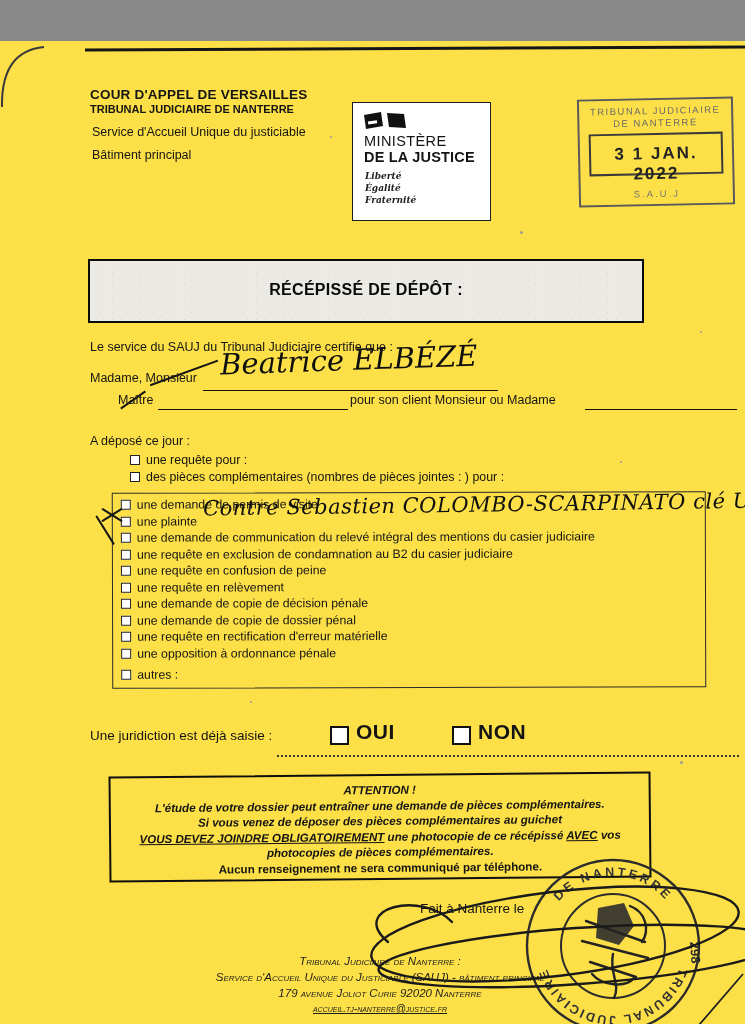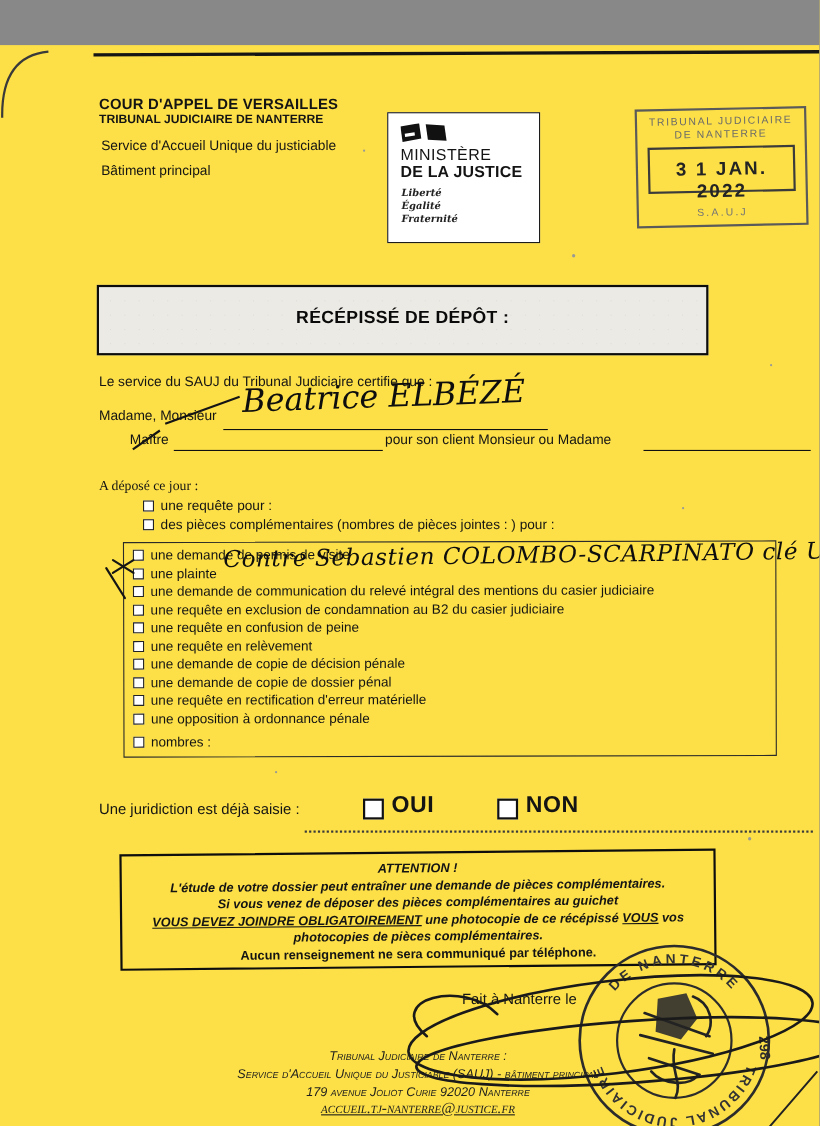--- a/index.html
+++ b/index.html
@@ -49,21 +49,21 @@
   .bigl{position:absolute;font-size:21px;font-weight:bold;letter-spacing:.5px;}
 
   .dots{left:277px;top:702px;width:462px;border-bottom:2.5px dotted #3a3a3a;height:12px;}
 
   .attn{left:109px;top:733px;width:542px;height:106px;border:2.3px solid #0e0e0e;transform:rotate(-0.55deg);
         text-align:center;font-weight:bold;font-style:italic;font-size:11.6px;line-height:15.6px;padding-top:6px;box-sizing:border-box;}
   .attn .up{font-style:normal;}
 
   .footer{left:140px;top:912px;width:480px;text-align:center;color:#1d1d1d;}
   .f-sc{font-style:italic;font-variant:small-caps;font-size:11.5px;line-height:16px;}
-  .f-em{font-style:italic;font-variant:small-caps;font-size:14px;text-decoration:underline;line-height:15px;font-family:Liberation Serif, serif;}
+  .f-em{font-style:italic;font-variant:small-caps;font-size:10px;text-decoration:underline;line-height:15px;}
   .f-ph{font-style:italic;font-size:13px;line-height:17px;}
 
   .speck{position:absolute;background:#9a9a96;border-radius:50%;}
 </style>
 </head>
 <body>
 
 <div class="page">
 
   <div class="line" style="left:85px;top:6px;width:660px;height:2.5px;transform:rotate(-0.25deg);"></div>
@@ -108,60 +108,60 @@
   <div class="ul" style="left:203px;top:331px;width:295px;height:18px;"></div>
   <div class="abs hand" style="left:220px;top:302px;font-size:29px;transform:rotate(-2deg);">Beatrice ELBÉZÉ</div>
   <div class="line" style="left:148px;top:331px;width:72px;height:1.8px;transform:rotate(-20deg);"></div>
 
   <div class="abs body-text" style="left:118px;top:352px;">Maître</div>
   <div class="line" style="left:118px;top:358px;width:30px;height:1.8px;transform:rotate(-35deg);"></div>
   <div class="ul" style="left:158px;top:352px;width:190px;height:16px;"></div>
   <div class="abs body-text" style="left:350px;top:352px;">pour son client Monsieur ou Madame</div>
   <div class="ul" style="left:585px;top:352px;width:152px;height:16px;"></div>
 
-  <div class="abs body-text" style="left:90px;top:393px;font-family:Liberation Serif, serif;">A déposé ce jour :</div>
+  <div class="abs body-text" style="left:90px;top:393px;">A déposé ce jour :</div>
   <div class="cbrow" style="left:130px;top:412px;">
     <span class="cb"></span><span>une requête pour :</span>
   </div>
   <div class="cbrow" style="left:130px;top:429px;">
     <span class="cb"></span><span>des pièces complémentaires (nombres de pièces jointes :    ) pour  :</span>
   </div>
 
   <div class="abs listbox">
     <div class="li" style="top:4px;"><span class="cb"></span><span>une demande de permis de visite</span></div>
     <div class="li" style="top:20.5px;"><span class="cb"></span><span>une plainte</span></div>
     <div class="li" style="top:37px;"><span class="cb"></span><span>une demande de communication du relevé intégral des mentions du casier judiciaire</span></div>
     <div class="li" style="top:53.5px;"><span class="cb"></span><span>une requête en exclusion de condamnation au B2 du casier judiciaire</span></div>
     <div class="li" style="top:70px;"><span class="cb"></span><span>une requête en confusion de peine</span></div>
     <div class="li" style="top:86.5px;"><span class="cb"></span><span>une requête en relèvement</span></div>
     <div class="li" style="top:103px;"><span class="cb"></span><span>une demande de copie de décision pénale</span></div>
     <div class="li" style="top:119.5px;"><span class="cb"></span><span>une demande de copie de dossier pénal</span></div>
     <div class="li" style="top:136px;"><span class="cb"></span><span>une requête en rectification d'erreur matérielle</span></div>
     <div class="li" style="top:152.5px;"><span class="cb"></span><span>une opposition à ordonnance pénale</span></div>
-    <div class="li" style="top:174px;"><span class="cb"></span><span>nombres :</span></div>
+    <div class="li" style="top:174px;"><span class="cb"></span><span>autres :</span></div>
   </div>
 
   <div class="abs hand" style="left:203px;top:451px;font-size:21px;letter-spacing:.5px;transform:rotate(-0.8deg);">Contre Sebastien COLOMBO-SCARPINATO clé USB Joint</div>
 
   <div class="line" style="left:100px;top:473px;width:24px;height:2.2px;transform:rotate(32deg);border-radius:2px;"></div>
   <div class="line" style="left:100px;top:473px;width:24px;height:2.2px;transform:rotate(-32deg);border-radius:2px;"></div>
   <div class="line" style="left:88px;top:488px;width:34px;height:2.2px;transform:rotate(58deg);border-radius:2px;"></div>
 
   <div class="abs" style="left:90px;top:687px;font-size:13.5px;">Une juridiction est déjà saisie :</div>
   <div class="bigcb" style="left:330px;top:685px;"></div>
   <div class="bigl" style="left:356px;top:679px;">OUI</div>
   <div class="bigcb" style="left:452px;top:685px;"></div>
   <div class="bigl" style="left:478px;top:679px;">NON</div>
   <div class="abs dots"></div>
 
   <div class="abs attn">
     <div>ATTENTION !</div>
     <div>L'étude de votre dossier peut entraîner une demande de pièces complémentaires.</div>
     <div>Si vous venez de déposer des pièces complémentaires au guichet</div>
-    <div><u>VOUS DEVEZ JOINDRE OBLIGATOIREMENT</u><span> une photocopie de ce récépissé </span><u>VOUS</u><span> vos</span></div>
+    <div><u>VOUS DEVEZ JOINDRE OBLIGATOIREMENT</u><span> une photocopie de ce récépissé </span><u>AVEC</u><span> vos</span></div>
     <div>photocopies de pièces complémentaires.</div>
     <div class="up">Aucun renseignement ne sera communiqué par téléphone.</div>
   </div>
 
   <div class="abs" style="left:420px;top:860px;font-size:13.5px;">Fait à Nanterre le</div>
 
   <svg class="abs" style="left:330px;top:805px;" width="415" height="215" viewBox="0 0 415 215">
     <defs>
       <path id="tp-top" d="M 213 100 A 70 70 0 0 1 353 100"></path>
       <path id="tp-bot" d="M 353 100 A 70 70 0 0 1 213 100"></path>

